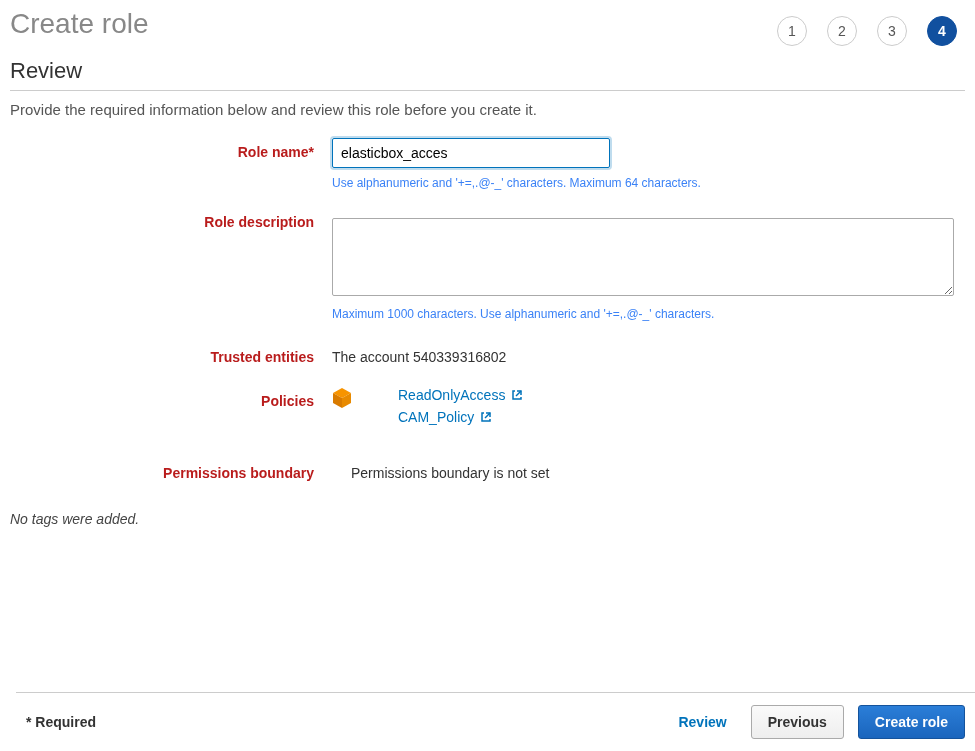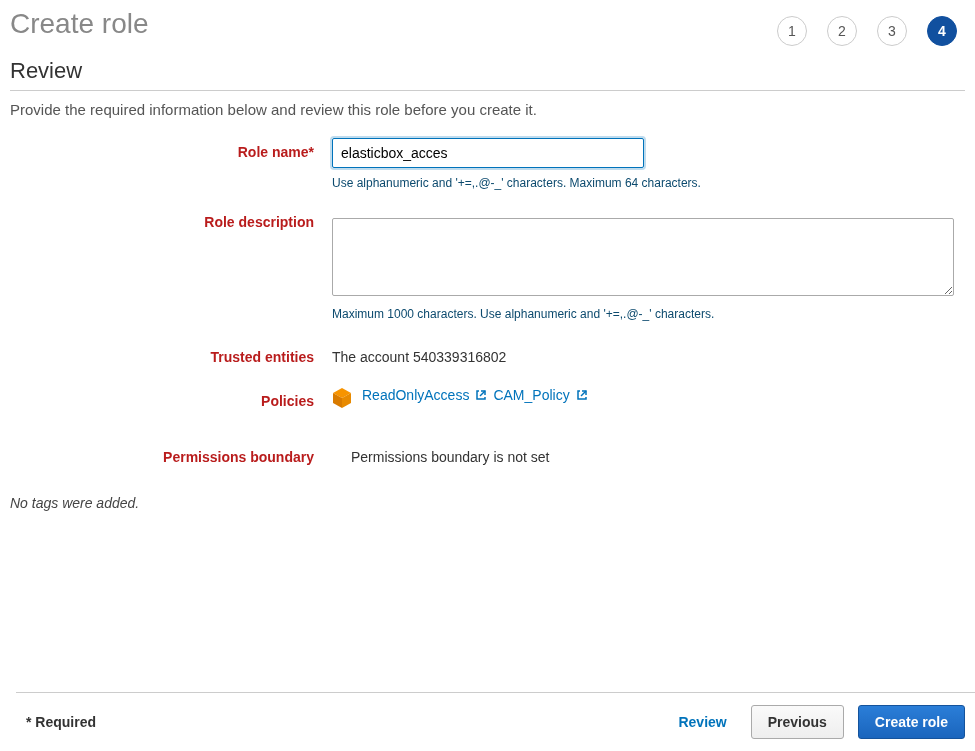--- a/index.html
+++ b/index.html
@@ -80,52 +80,53 @@
   font-weight: 700;
   color: #b91c1c;
 }
 .form-value {
   flex: 1;
   font-size: 14px;
   color: #333;
   padding-top: 6px;
 }
 .role-name-input {
-  width: 312px;
+  width: 278px;
   padding: 6px 8px;
   font-size: 14px;
   border: 1px solid #0073bb;
   outline: 2px solid rgba(0,115,187,0.25);
   outline-offset: 0;
   border-radius: 2px;
 }
 .helper {
   font-size: 12px;
-  color: #0c4a6e;
+  color: #3b82f6;
   margin-top: 8px;
 }
 .desc-textarea {
   width: 622px;
   height: 78px;
   padding: 6px 8px;
   font-size: 14px;
   border: 1px solid #aaa;
   border-radius: 2px;
   resize: both;
 }
 .policy-row {
   display: flex;
   gap: 10px;
   align-items: flex-start;
 }
 .cube-icon svg { display: block; }
 .policy-links {
   display: flex;
-  flex-direction: row;
+  flex-direction: column;
   gap: 6px;
+  margin-left: 36px;
 }
 .policy-link {
   color: #0073bb;
   font-size: 14px;
   text-decoration: none;
   display: inline-flex;
   align-items: center;
   gap: 6px;
   cursor: pointer;
 }

